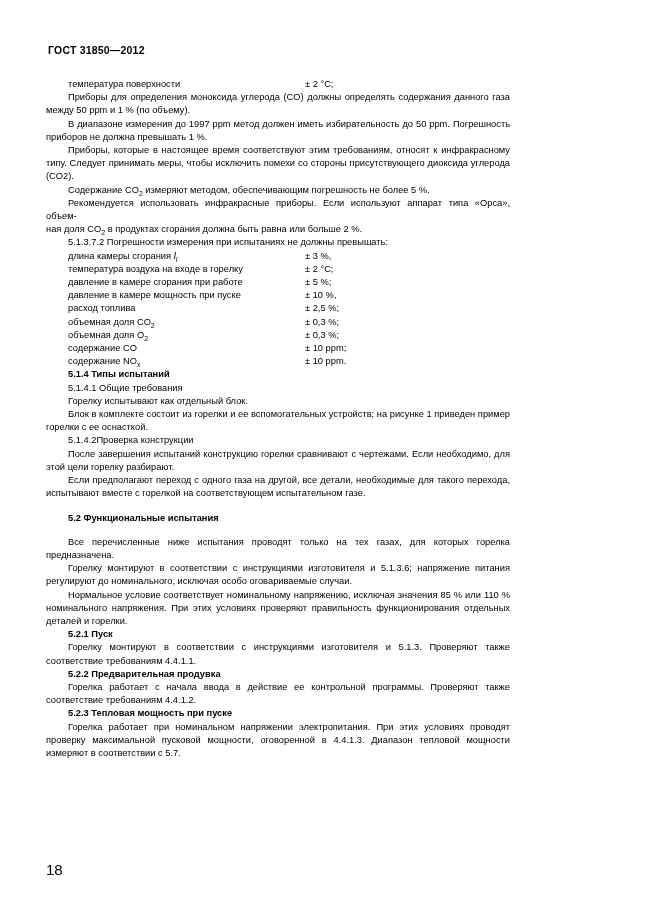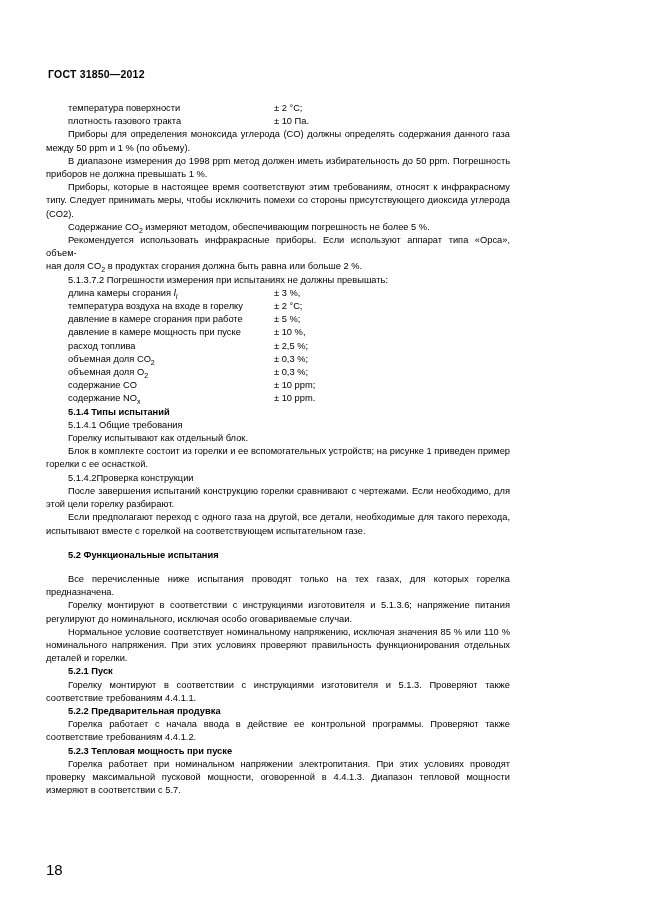--- a/index.html
+++ b/index.html
@@ -13,21 +13,21 @@
     font-family: "Liberation Sans", sans-serif;
     color: #000000;
     position: relative;
     overflow: hidden;
   }
   .page {
     position: relative;
     width: 556px;
     height: 913px;
     box-sizing: border-box;
-    padding: 68px 46px 0 46px;
+    padding: 44px 46px 0 46px;
   }
   .doc-header {
     font-size: 10.5px;
     font-weight: bold;
     letter-spacing: 0.2px;
     margin-bottom: 22px;
     padding-left: 2px;
   }
   .content {
     font-size: 9.3px;
@@ -46,20 +46,21 @@
     text-indent: 22px;
     margin: 0;
   }
   
   .deflist {
     margin: 0;
   }
   .defrow {
     display: flex;
     align-items: flex-start;
+    gap: 31px;
   }
   .defrow .label {
     width: 228px;
     padding-left: 22px;
     box-sizing: border-box;
     flex: 0 0 228px;
   }
   .defrow .value {
     flex: 1 1 auto;
   }
@@ -88,28 +89,24 @@
 
   <div class="doc-header">ГОСТ 31850—2012</div>
 
   <div class="content">
 
     <div class="deflist block">
       <div class="defrow">
         <span class="label">температура поверхности</span>
         <span class="value">± 2 °C;</span>
       </div>
-      <div class="defrow">
-        <span class="label">плотность газового тракта</span>
-        <span class="value">± 10 Па.</span>
-      </div>
     </div>
 
     <p class="p">Приборы для определения моноксида углерода (CO) должны определять содержания данного газа между 50 ppm и 1 % (по объему).</p>
-    <p class="p">В диапазоне измерения до 1998 ppm метод должен иметь избирательность до 50 ppm. Погрешность приборов не должна превышать 1 %.</p>
+    <p class="p">В диапазоне измерения до 1997 ppm метод должен иметь избирательность до 50 ppm. Погрешность приборов не должна превышать 1 %.</p>
     <p class="p"><span>Приборы, которые в настоящее время соответствуют этим требованиям, относят к инфракрасному типу. Следует принимать меры, чтобы исключить помехи со стороны присутствующего диоксида углерода (CO2).</span></p>
     <p class="p"><span>Содержание CO</span><span class="sub">2</span><span> измеряют методом, обеспечивающим погрешность не более 5 %.</span></p>
     <p class="p noind"><span style="display:block;text-indent:22px">Рекомендуется использовать инфракрасные приборы. Если используют аппарат типа «Орса», объем-</span><span>ная доля CO</span><span class="sub">2</span><span> в продуктах сгорания должна быть равна или больше 2 %.</span></p>
     <p class="p">5.1.3.7.2 Погрешности измерения при испытаниях не должны превышать:</p>
 
     <div class="deflist block">
       <div class="defrow">
         <span class="label"><span>длина камеры сгорания </span><span class="ital">l</span><span class="sub ital">l</span></span>
         <span class="value">± 3 %,</span>
       </div>

